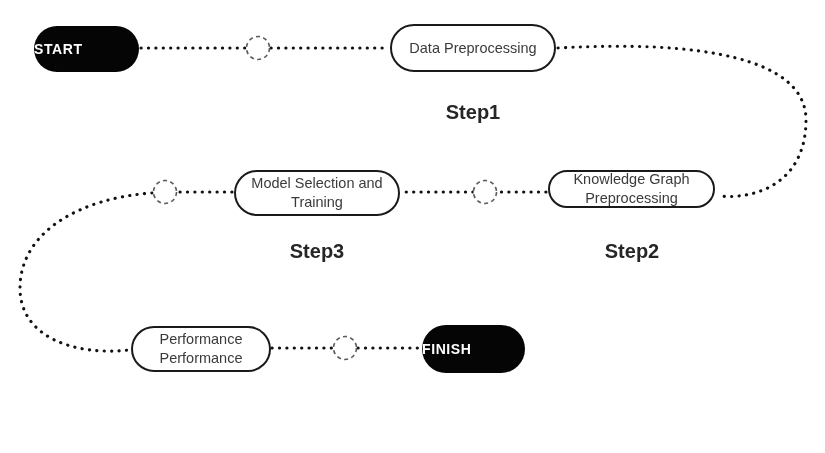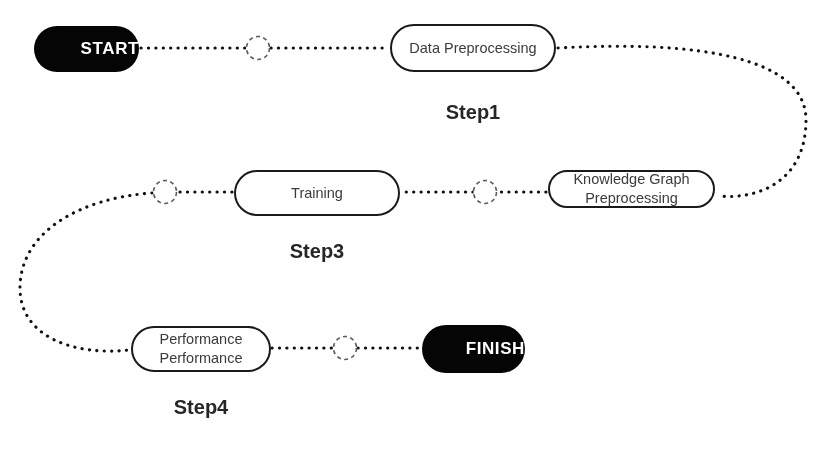--- a/index.html
+++ b/index.html
@@ -28,24 +28,24 @@
     width: 825px;
     height: 453px;
   }
   
   .terminator {
     position: absolute;
     background: #050505;
     border-radius: 999px;
     display: flex;
     align-items: center;
-    justify-content: flex-end;
+    justify-content: flex-start;
     color: #ffffff;
     font-weight: bold;
-    font-size: 17px;
+    font-size: 14px;
     letter-spacing: 0.6px;
   }
   
   .process {
     position: absolute;
     background: #ffffff;
     border: 2.2px solid #1a1a1a;
     border-radius: 26px;
     display: flex;
     align-items: center;
@@ -109,37 +109,38 @@
 
   <div class="process" style="left:390px; top:24px; width:166px; height:48px;">
     <div>
       <span>Data Preprocessing</span>
     </div>
   </div>
   <div class="step-label" style="left:403px; top:101px; width:140px;">Step1</div>
 
   <div class="process" style="left:234px; top:170px; width:166px; height:46px;">
     <div>
+      <span>Model Selection and</span>
       <span>Training</span>
     </div>
   </div>
   <div class="step-label" style="left:247px; top:240px; width:140px;">Step3</div>
 
   <div class="process" style="left:548px; top:170px; width:167px; height:38px;">
     <div>
       <span>Knowledge Graph</span>
       <span>Preprocessing</span>
     </div>
   </div>
+  <div class="step-label" style="left:562px; top:240px; width:140px;">Step2</div>
 
   <div class="process" style="left:131px; top:326px; width:140px; height:46px;">
     <div>
       <span>Performance</span>
       <span>Performance</span>
     </div>
   </div>
-  <div class="step-label" style="left:131px; top:396px; width:140px;">Step4</div>
 
   <div class="terminator" style="left:422px; top:325px; width:103px; height:48px;">
     <span>FINISH</span>
   </div>
 
 </div>
 
 </body></html>

